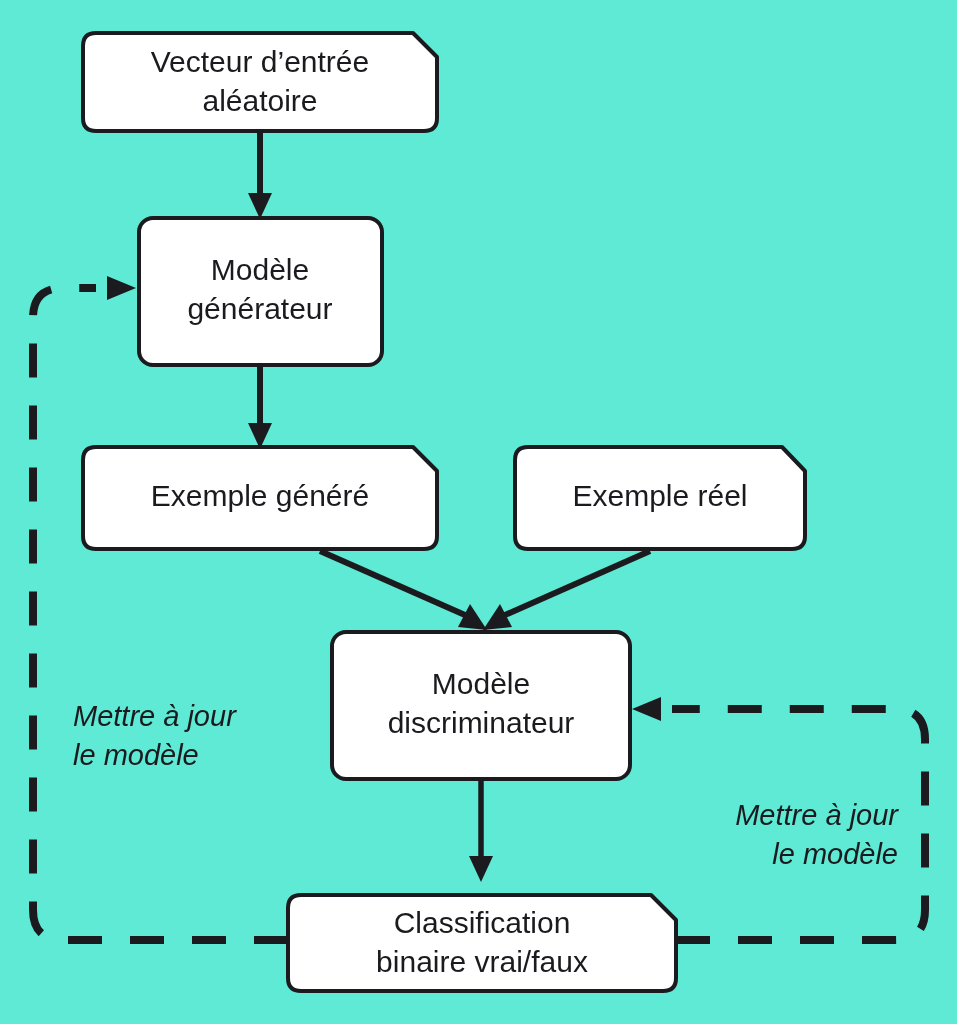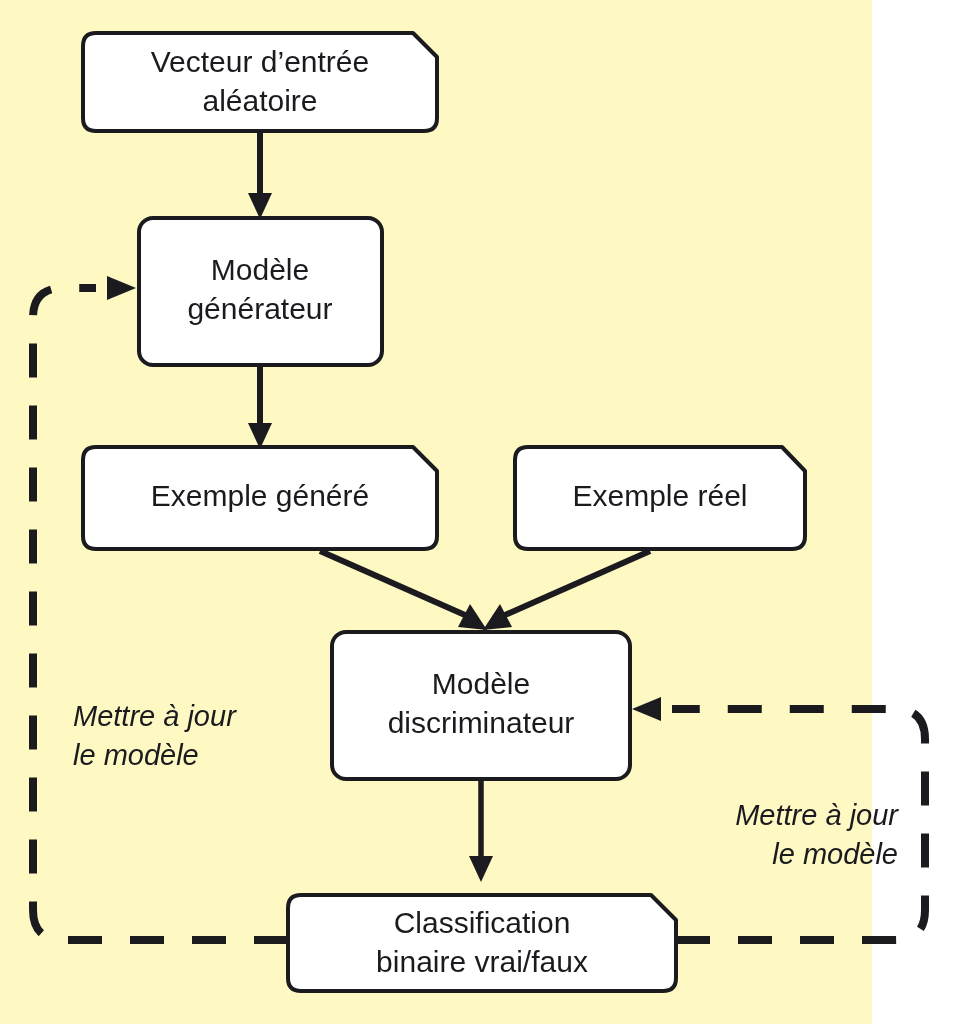--- a/index.html
+++ b/index.html
@@ -8,23 +8,23 @@
     background: #ffffff;
   }
   body {
     width: 957px;
     height: 1024px;
     font-family: "Liberation Sans", sans-serif;
     overflow: hidden;
   }
   #diagram-root {
     position: relative;
-    width: 872px;
+    width: 957px;
     height: 1024px;
-    background: #fef9c3;
+    background: #5eead4;
   }
   svg.diagram-canvas {
     display: block;
     width: 957px;
     height: 1024px;
   }
   .node-shape {
     fill: #ffffff;
     stroke: #1b1b1f;
     stroke-width: 4;

